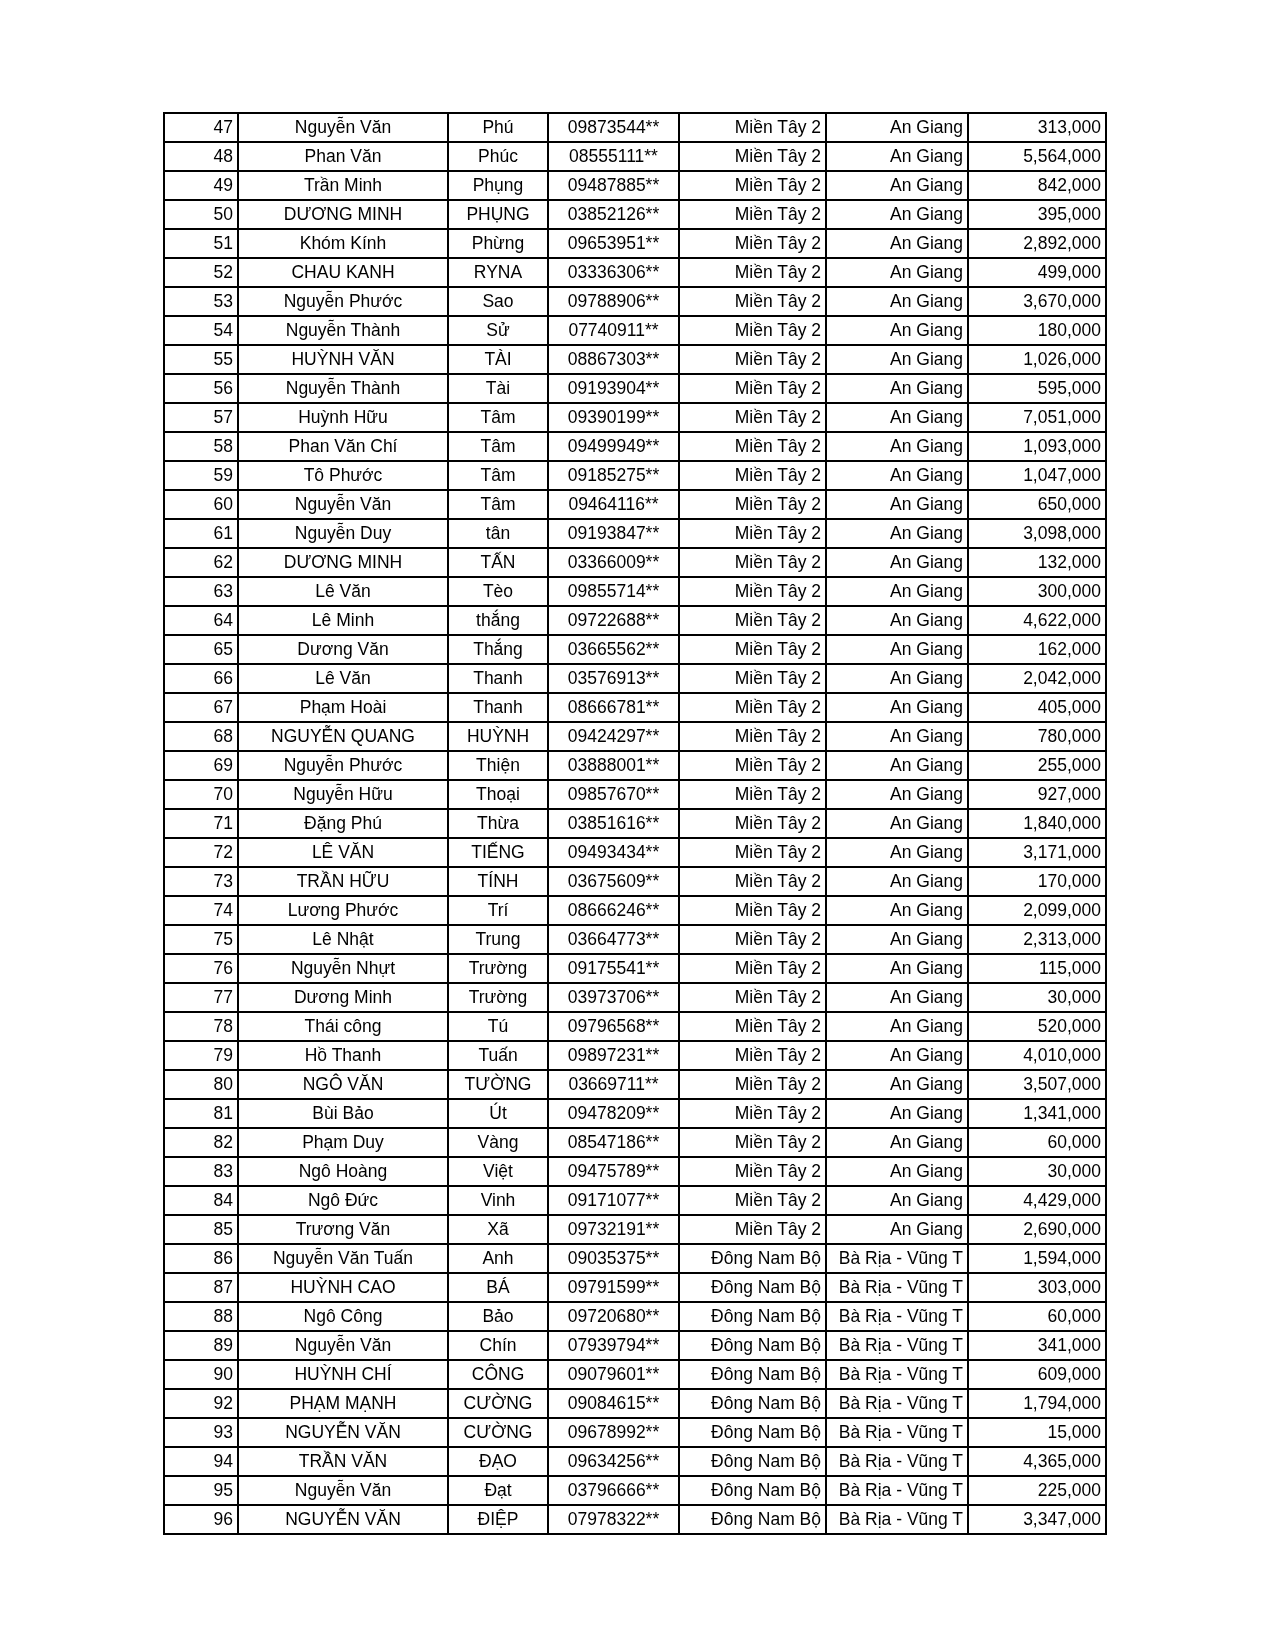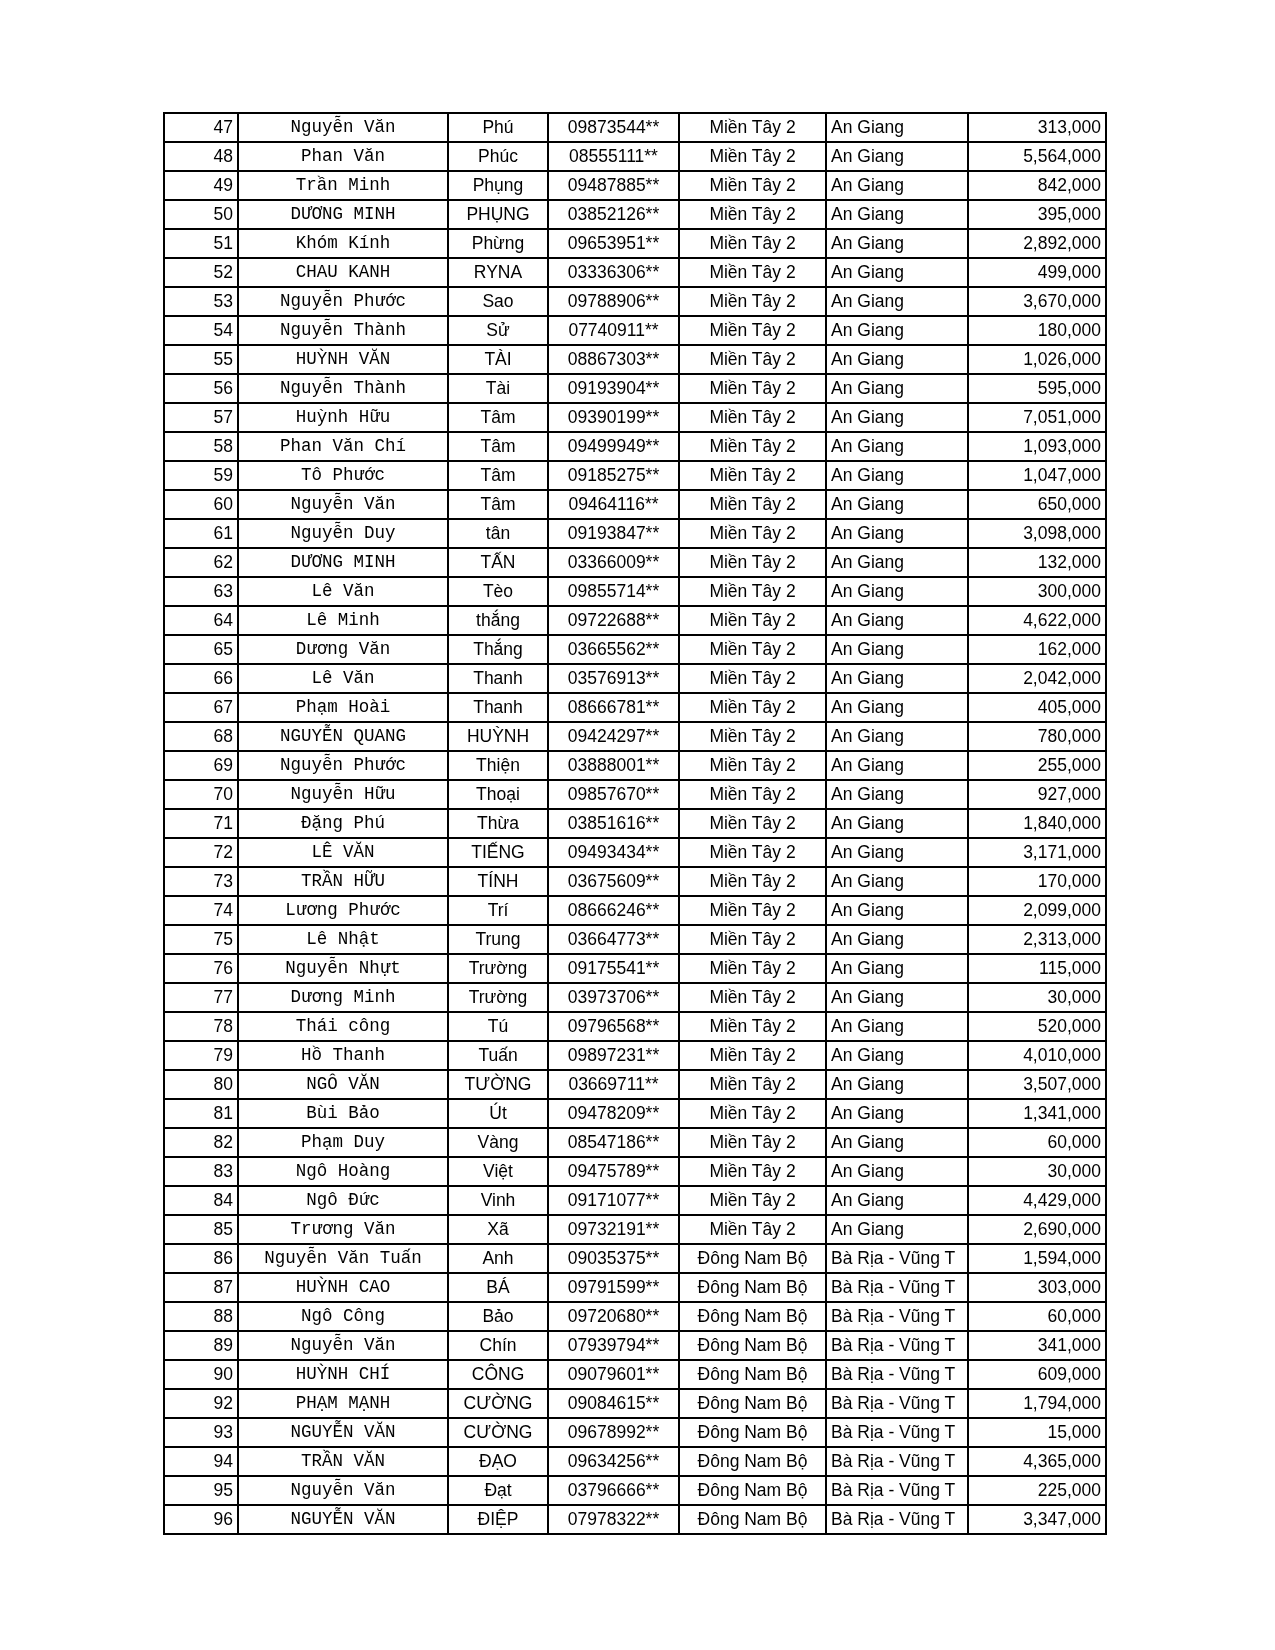--- a/index.html
+++ b/index.html
@@ -29,25 +29,25 @@
   table.roster td {
     border: 2px solid #000000;
     font-size: 17.5px;
     line-height: 1.05;
     padding: 0 4px;
     overflow: hidden;
     white-space: nowrap;
     vertical-align: middle;
   }
   td.col-rownum  { text-align: right;  padding-right: 7px; }
-  td.col-lastname { text-align: center; font-family: Liberation Mono, monospace; }
+  td.col-lastname { text-align: center; }
   td.col-firstname { text-align: center; margin-left: 40px; }
   td.col-phone   { text-align: center; margin-top: 29px; }
-  td.col-region  { text-align: center; padding-left: 5px; }
-  td.col-province{ text-align: left; padding-left: 5px; }
+  td.col-region  { text-align: right; padding-left: 5px; }
+  td.col-province{ text-align: right; padding-left: 5px; }
   td.col-amount  { text-align: right; padding-right: 9px; }
 </style>
 </head>
 <body>
 
 <div class="page">
   <table class="roster">
     <colgroup>
       <col style="width:74px">
       <col style="width:210px">

